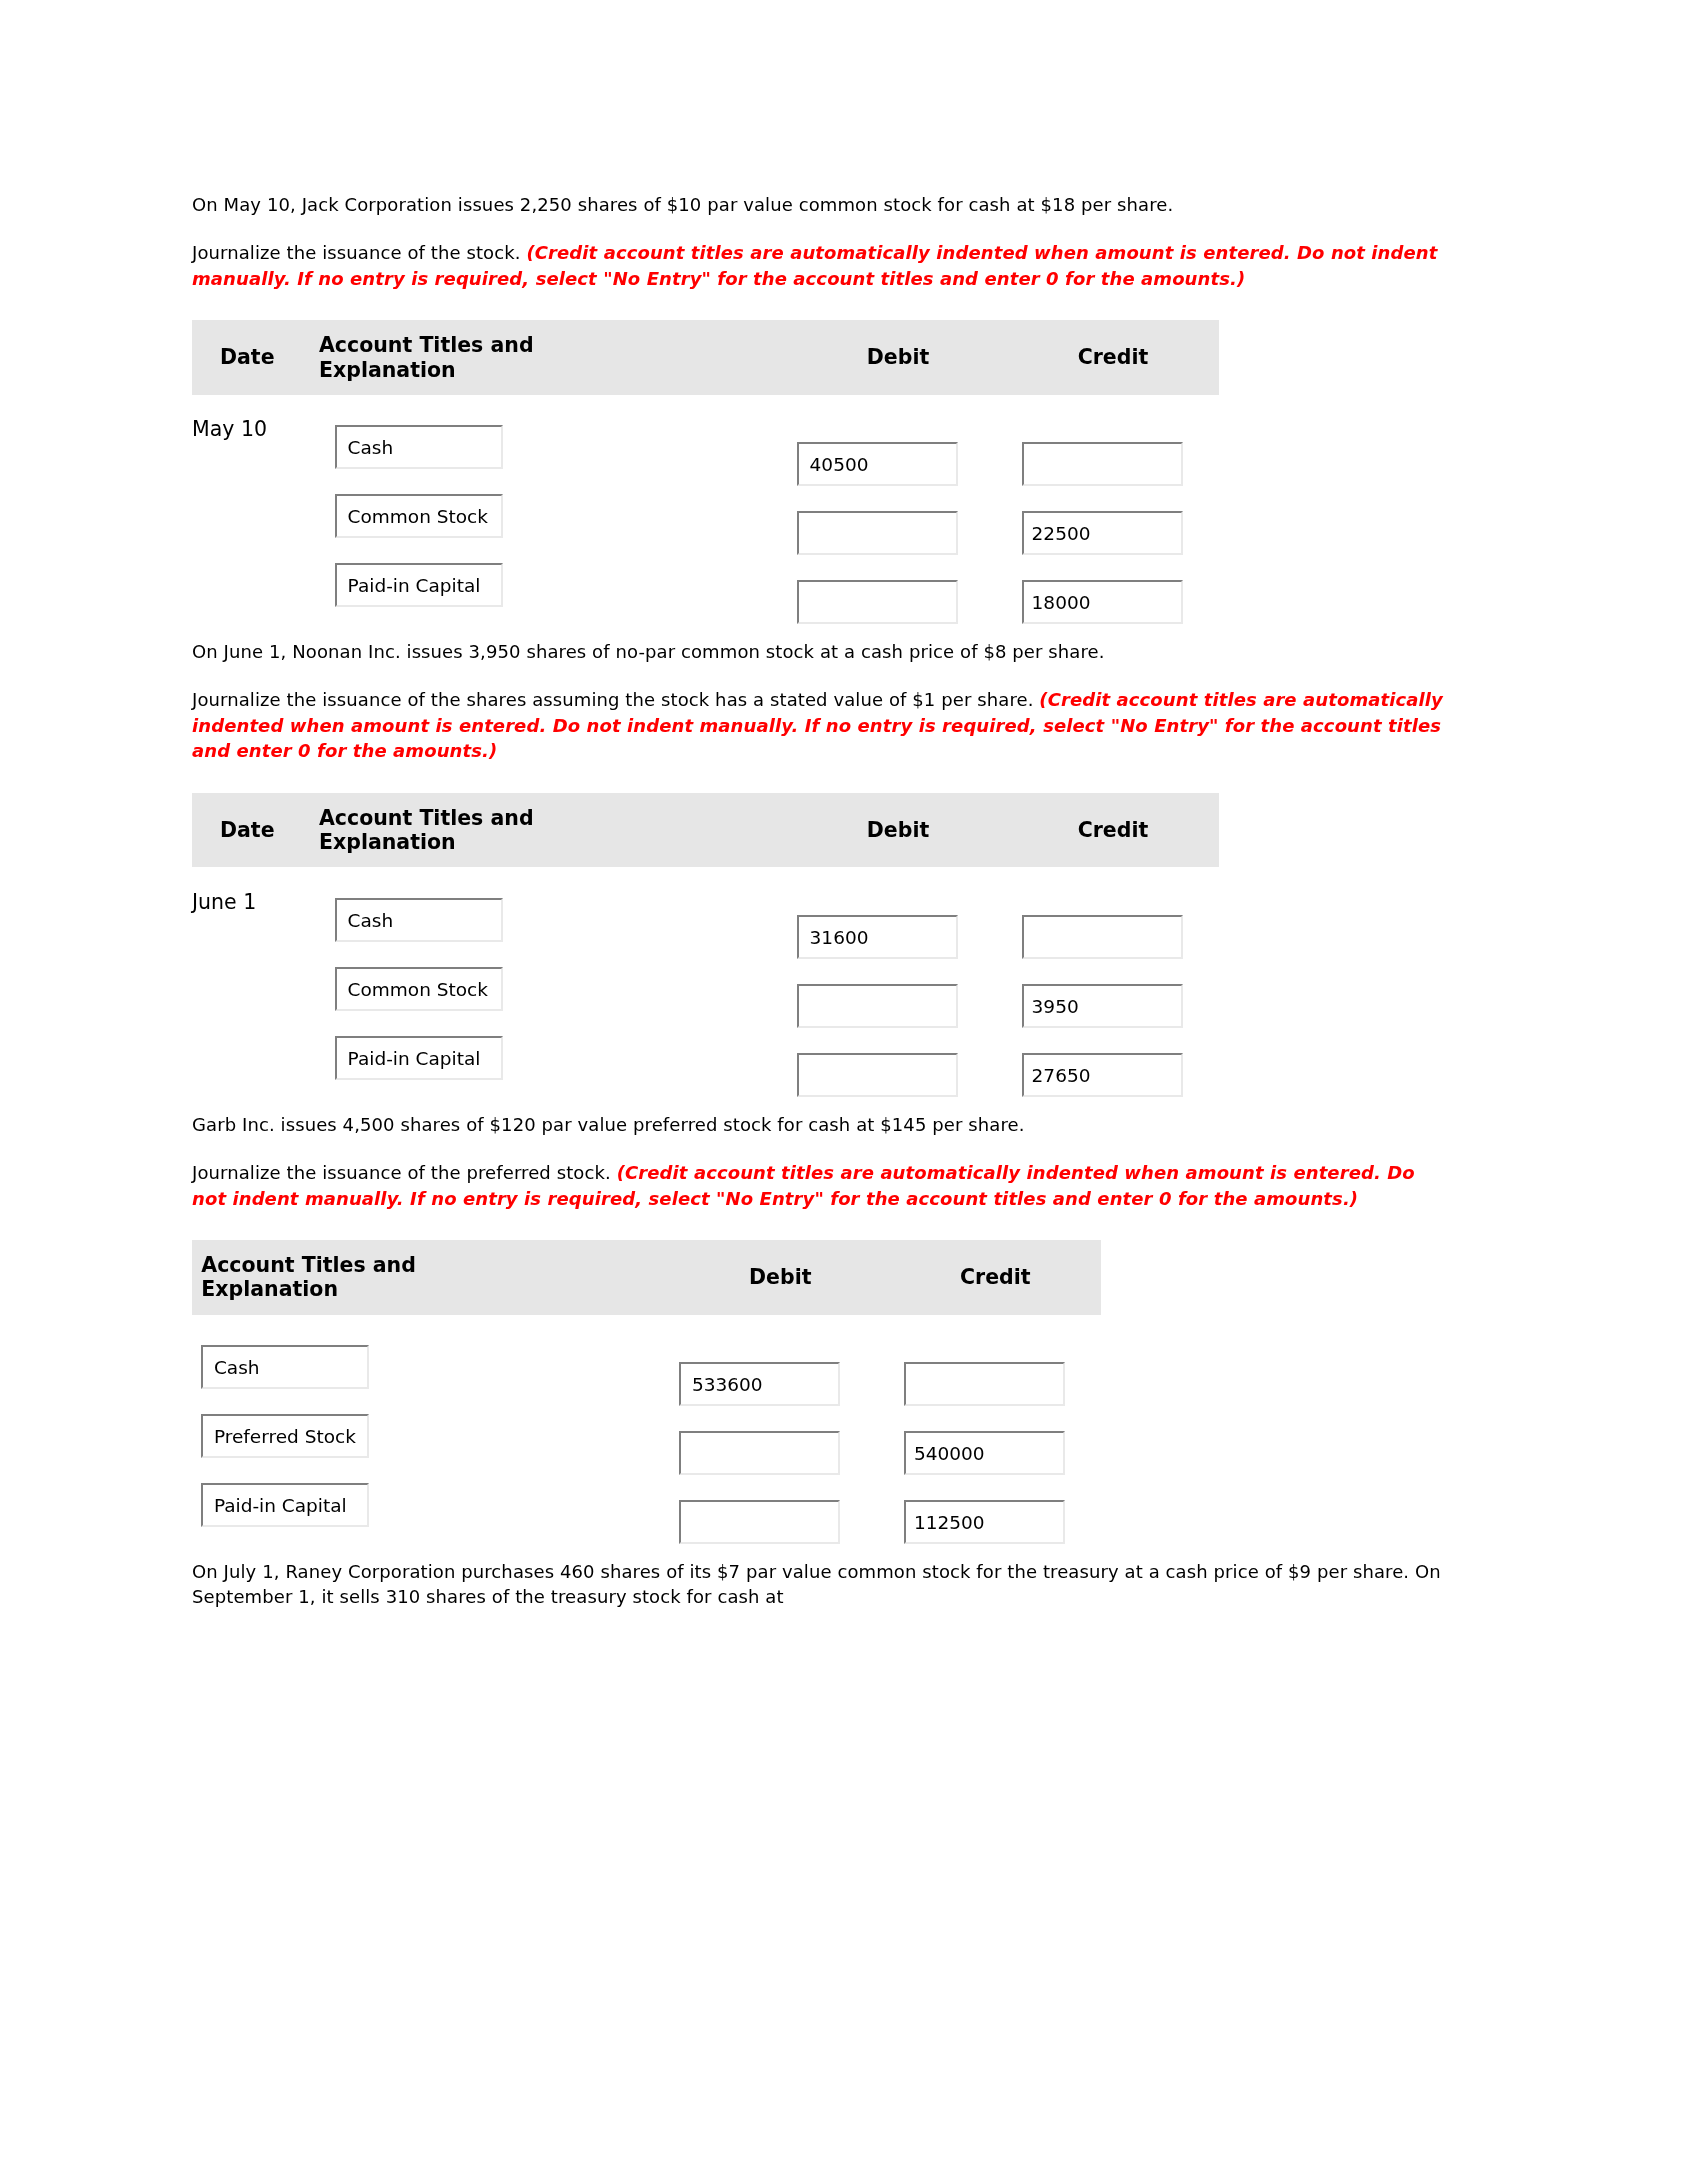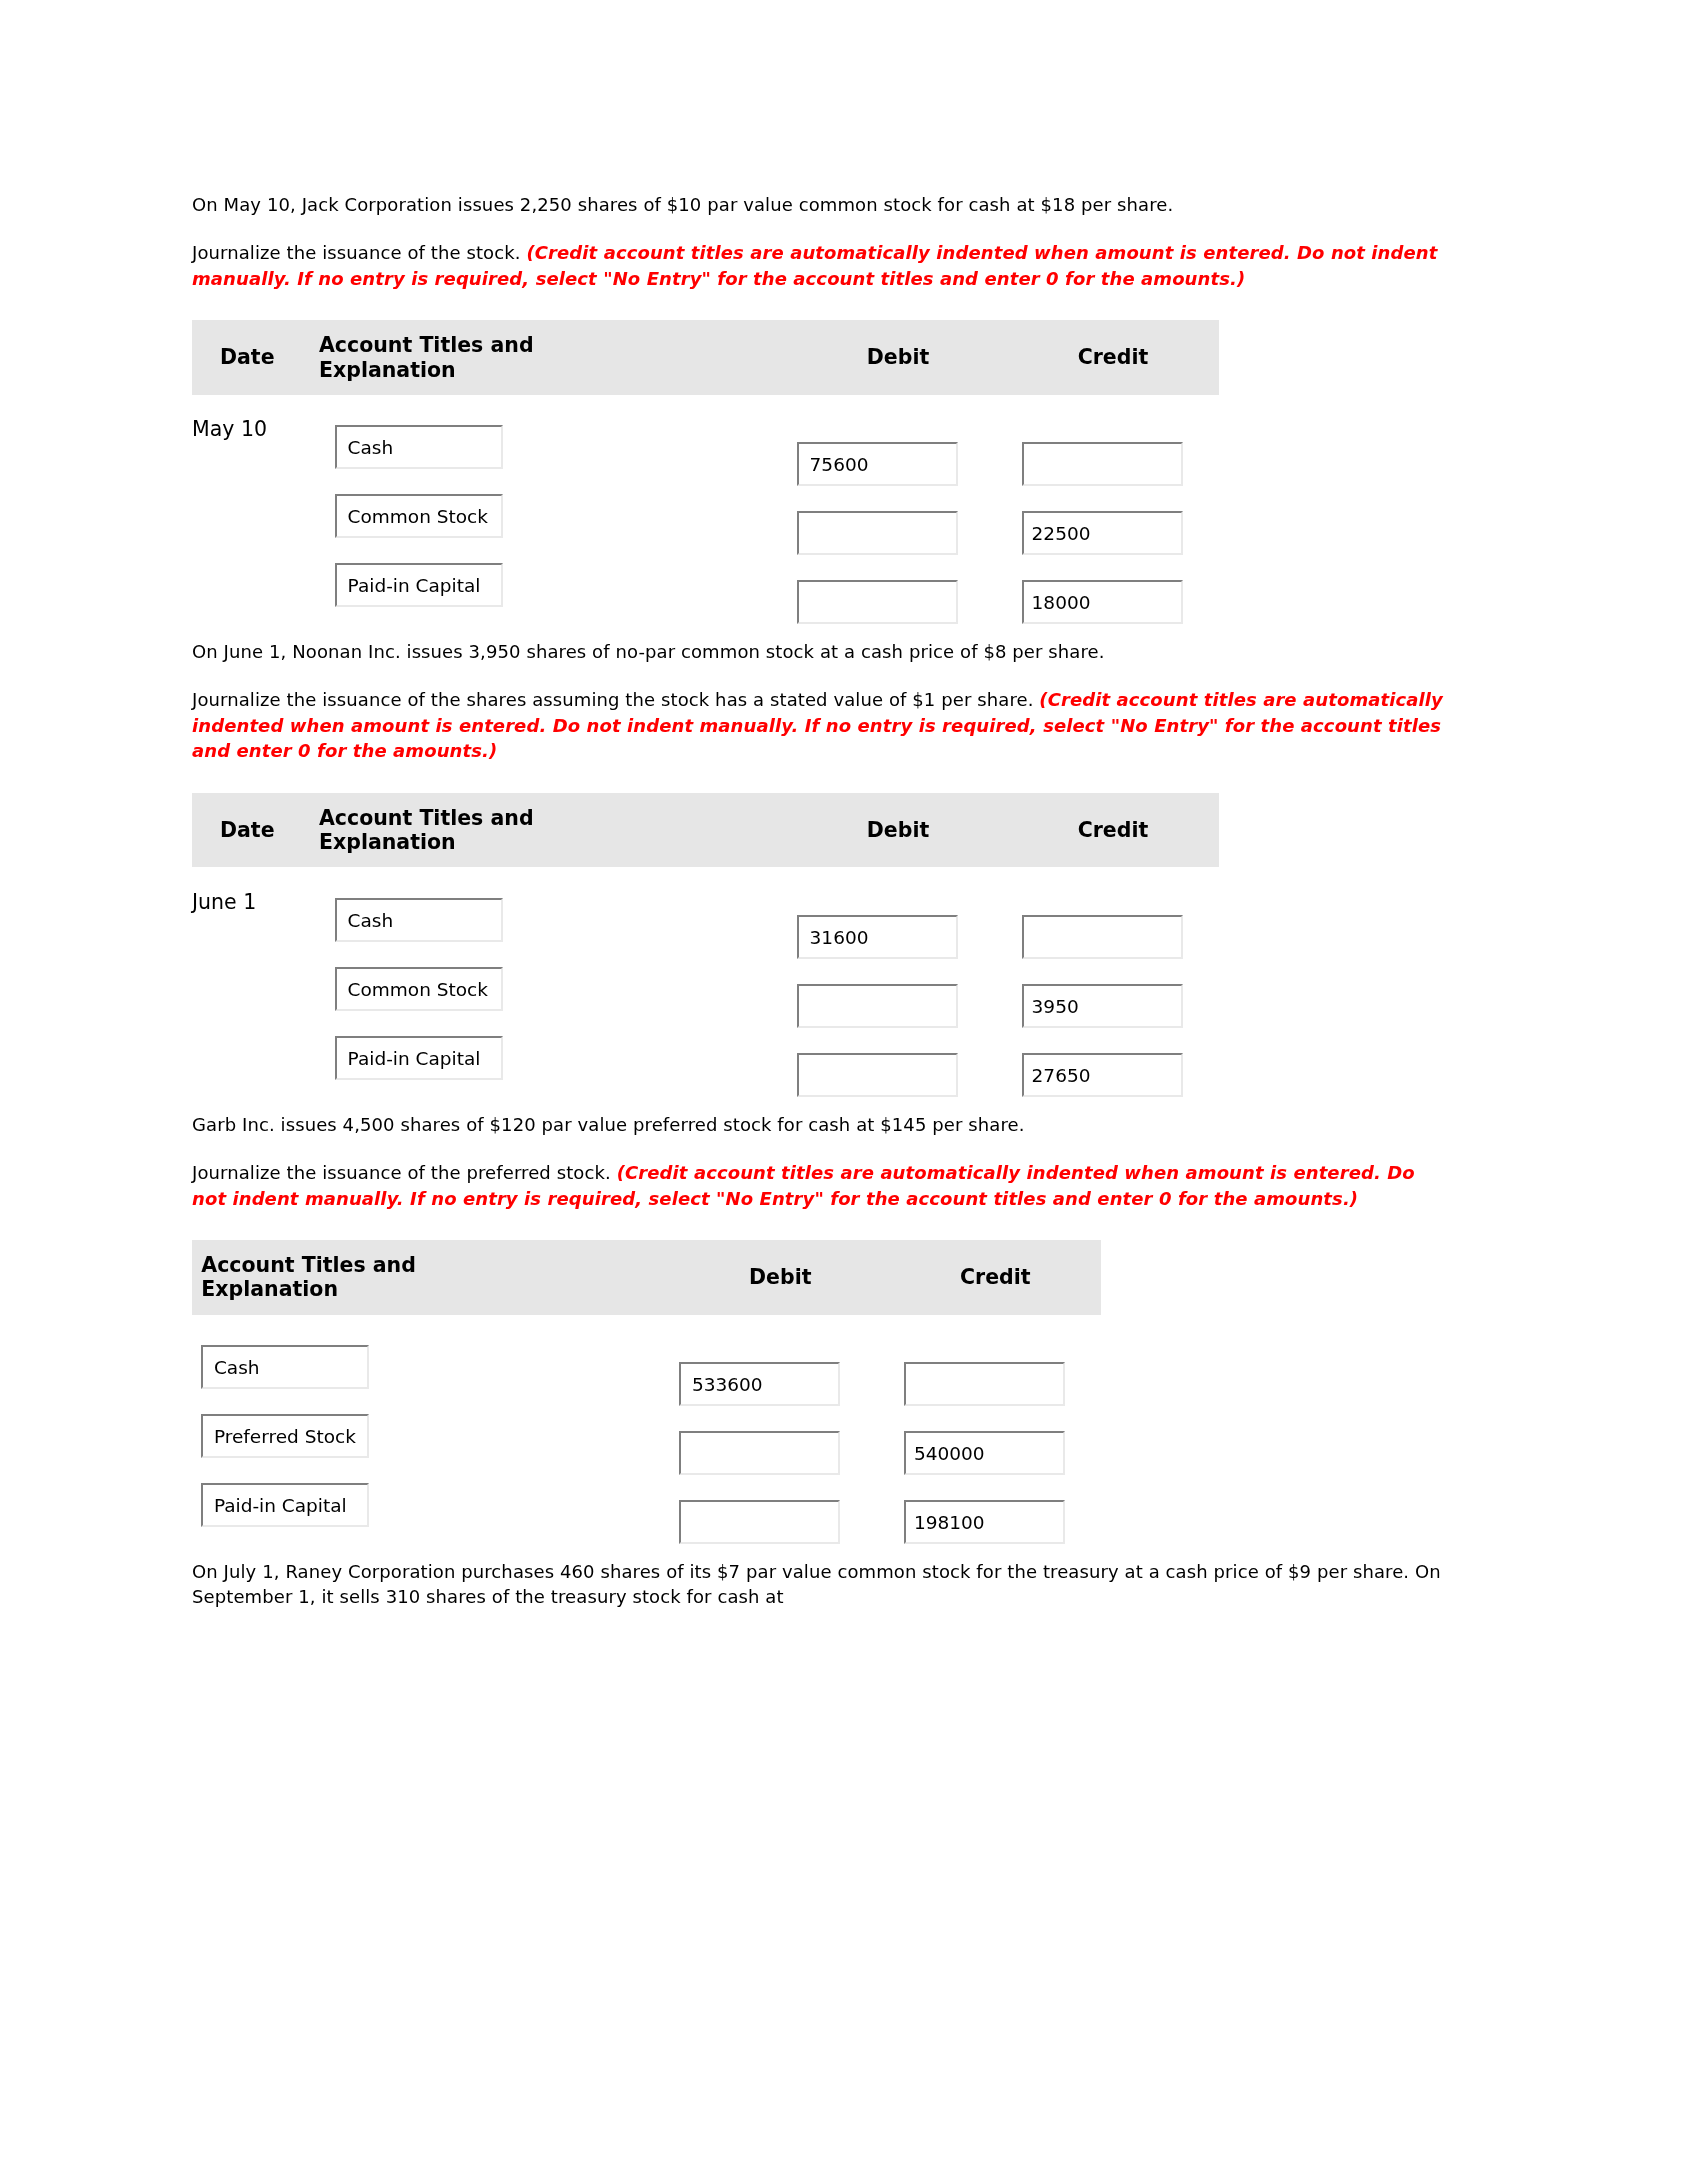--- a/index.html
+++ b/index.html
@@ -120,21 +120,21 @@
       <tr class="spacer-row">
           <td colspan="5"></td>
         </tr>
       <tr>
         <td class="date-cell">May 10</td>
         <td>
             <div class="field acct-select">Cash</div>
           </td>
         <td></td>
         <td>
-            <div class="field amt-box">75600</div>
+            <div class="field amt-box">40500</div>
           </td>
         <td>
             <div class="field amt-box credit-box"></div>
           </td>
       </tr>
       <tr>
         <td class="date-cell"></td>
         <td>
             <div class="field acct-select">Common Stock</div>
           </td>
@@ -263,21 +263,21 @@
       </tr>
       <tr>
         <td>
             <div class="field acct-select" style="margin-left:9.3px">Paid-in Capital</div>
           </td>
         <td></td>
         <td>
             <div class="field amt-box"></div>
           </td>
         <td>
-            <div class="field amt-box credit-box">198100</div>
+            <div class="field amt-box credit-box">112500</div>
           </td>
       </tr>
     </tbody>
   </table>
 
   <p class="para" style="margin-top:14.6px">On July 1, Raney Corporation purchases 460 shares of its $7 par value common stock for the treasury at a cash price of $9 per share. On September 1, it sells 310 shares of the treasury stock for cash at</p>
 
 </div>
 
 

